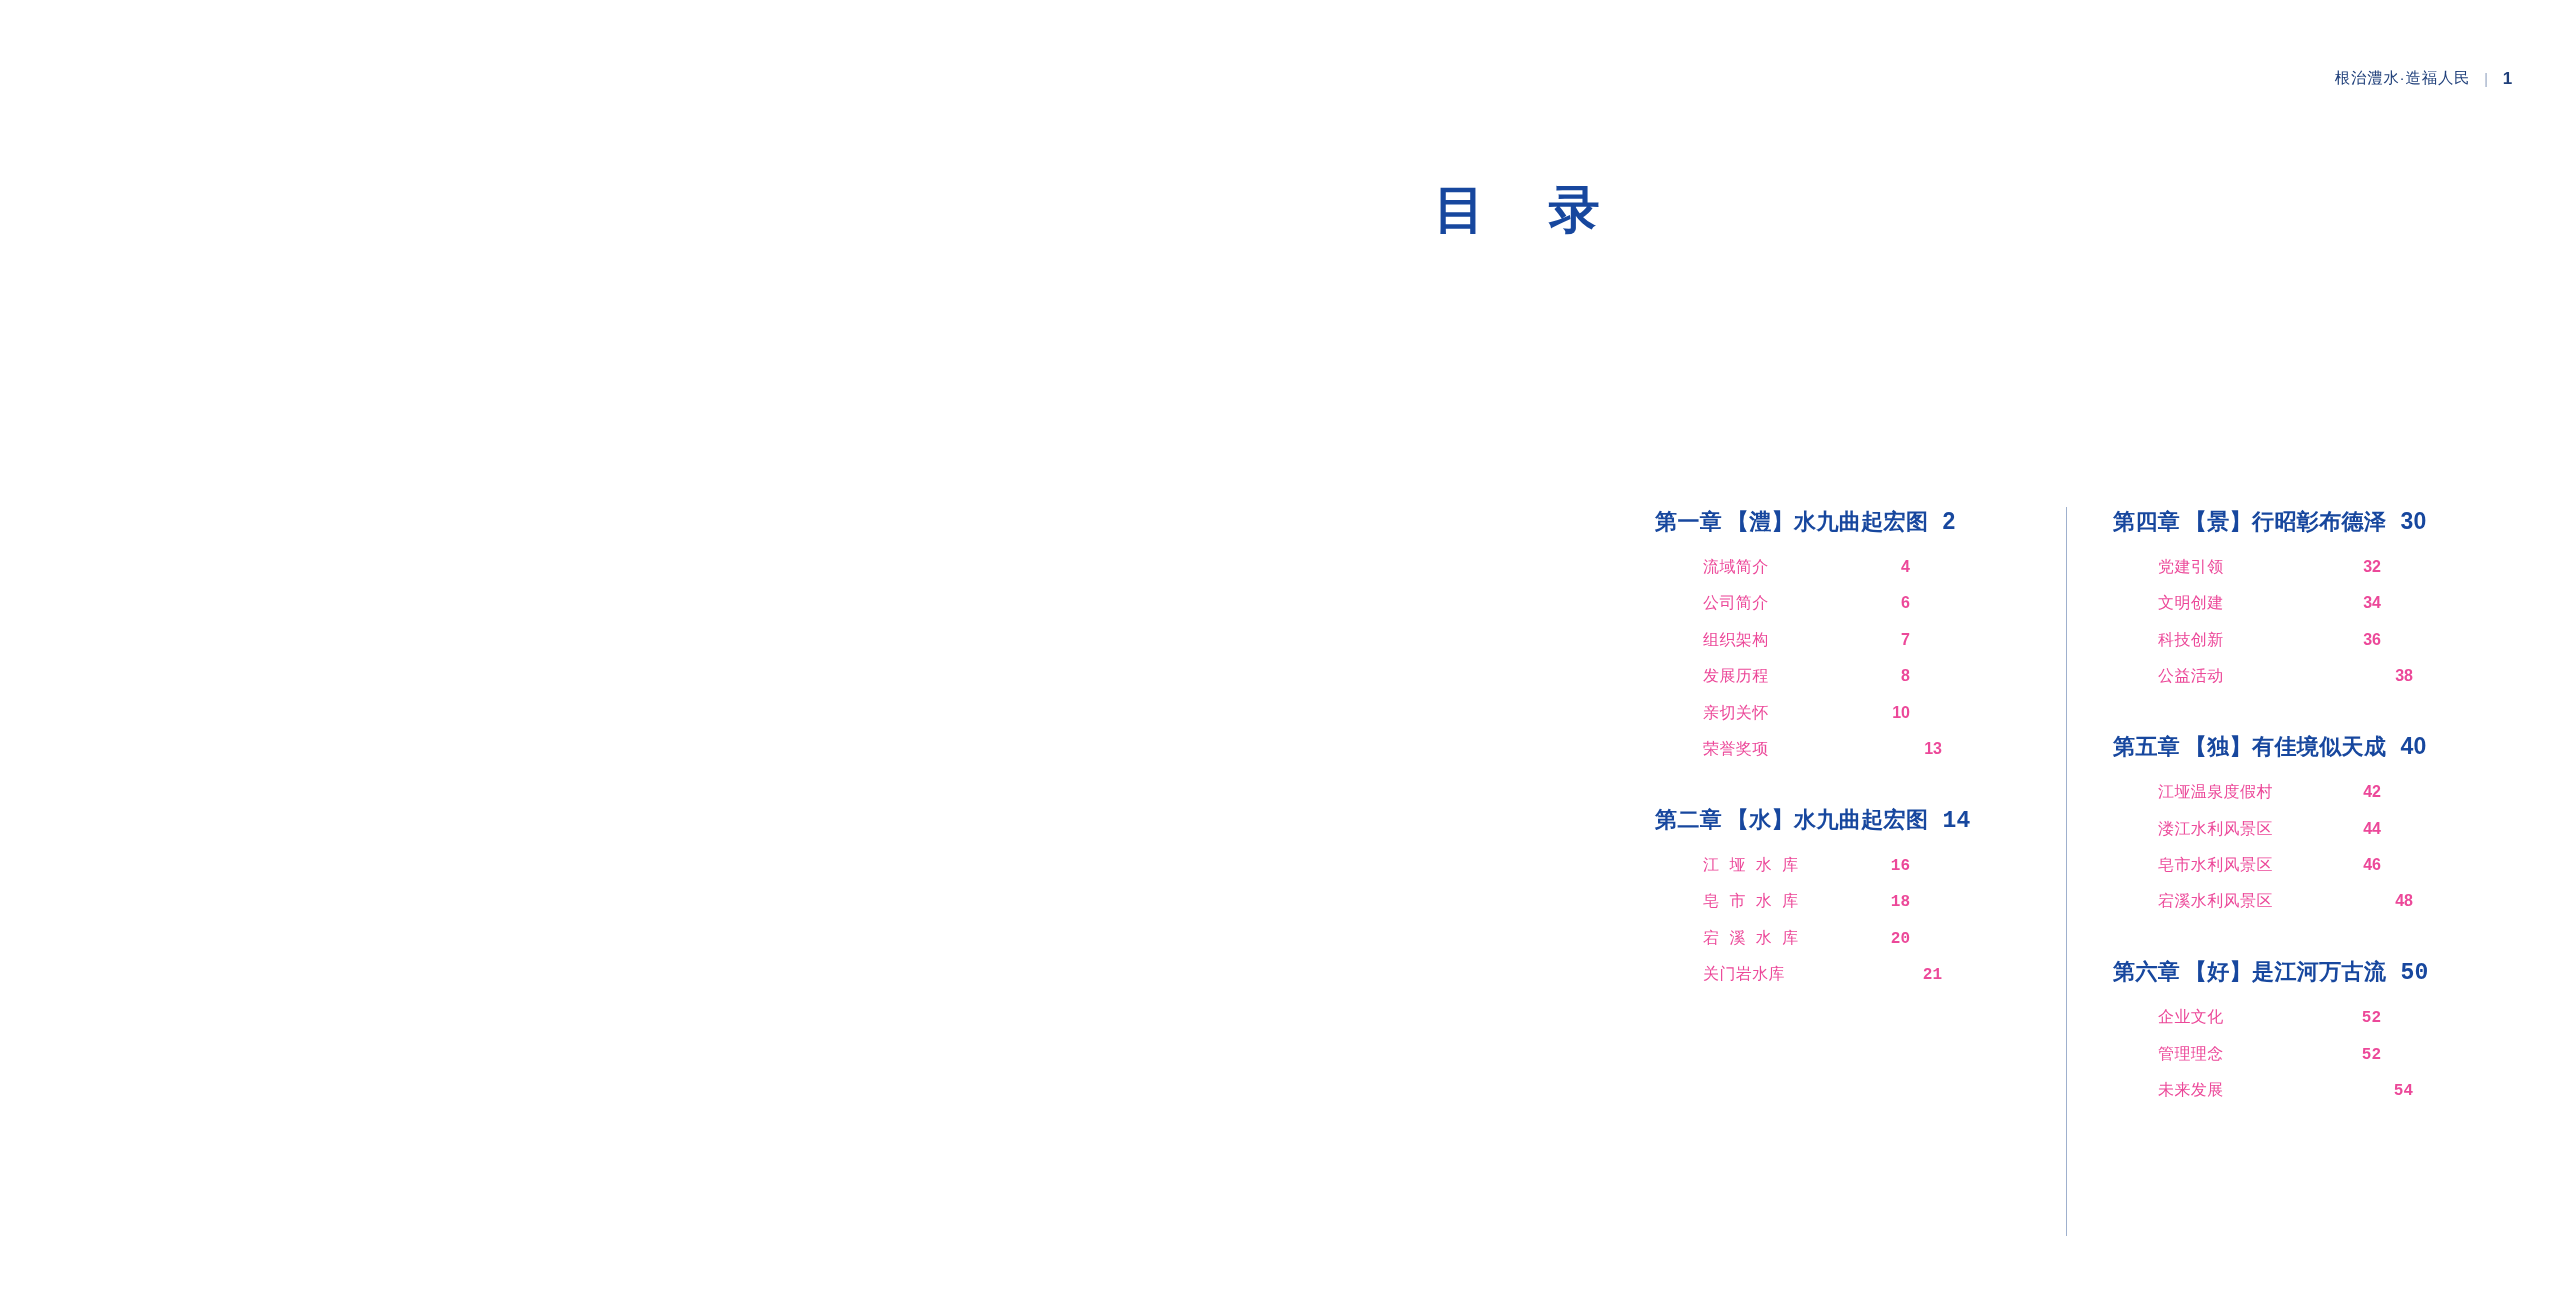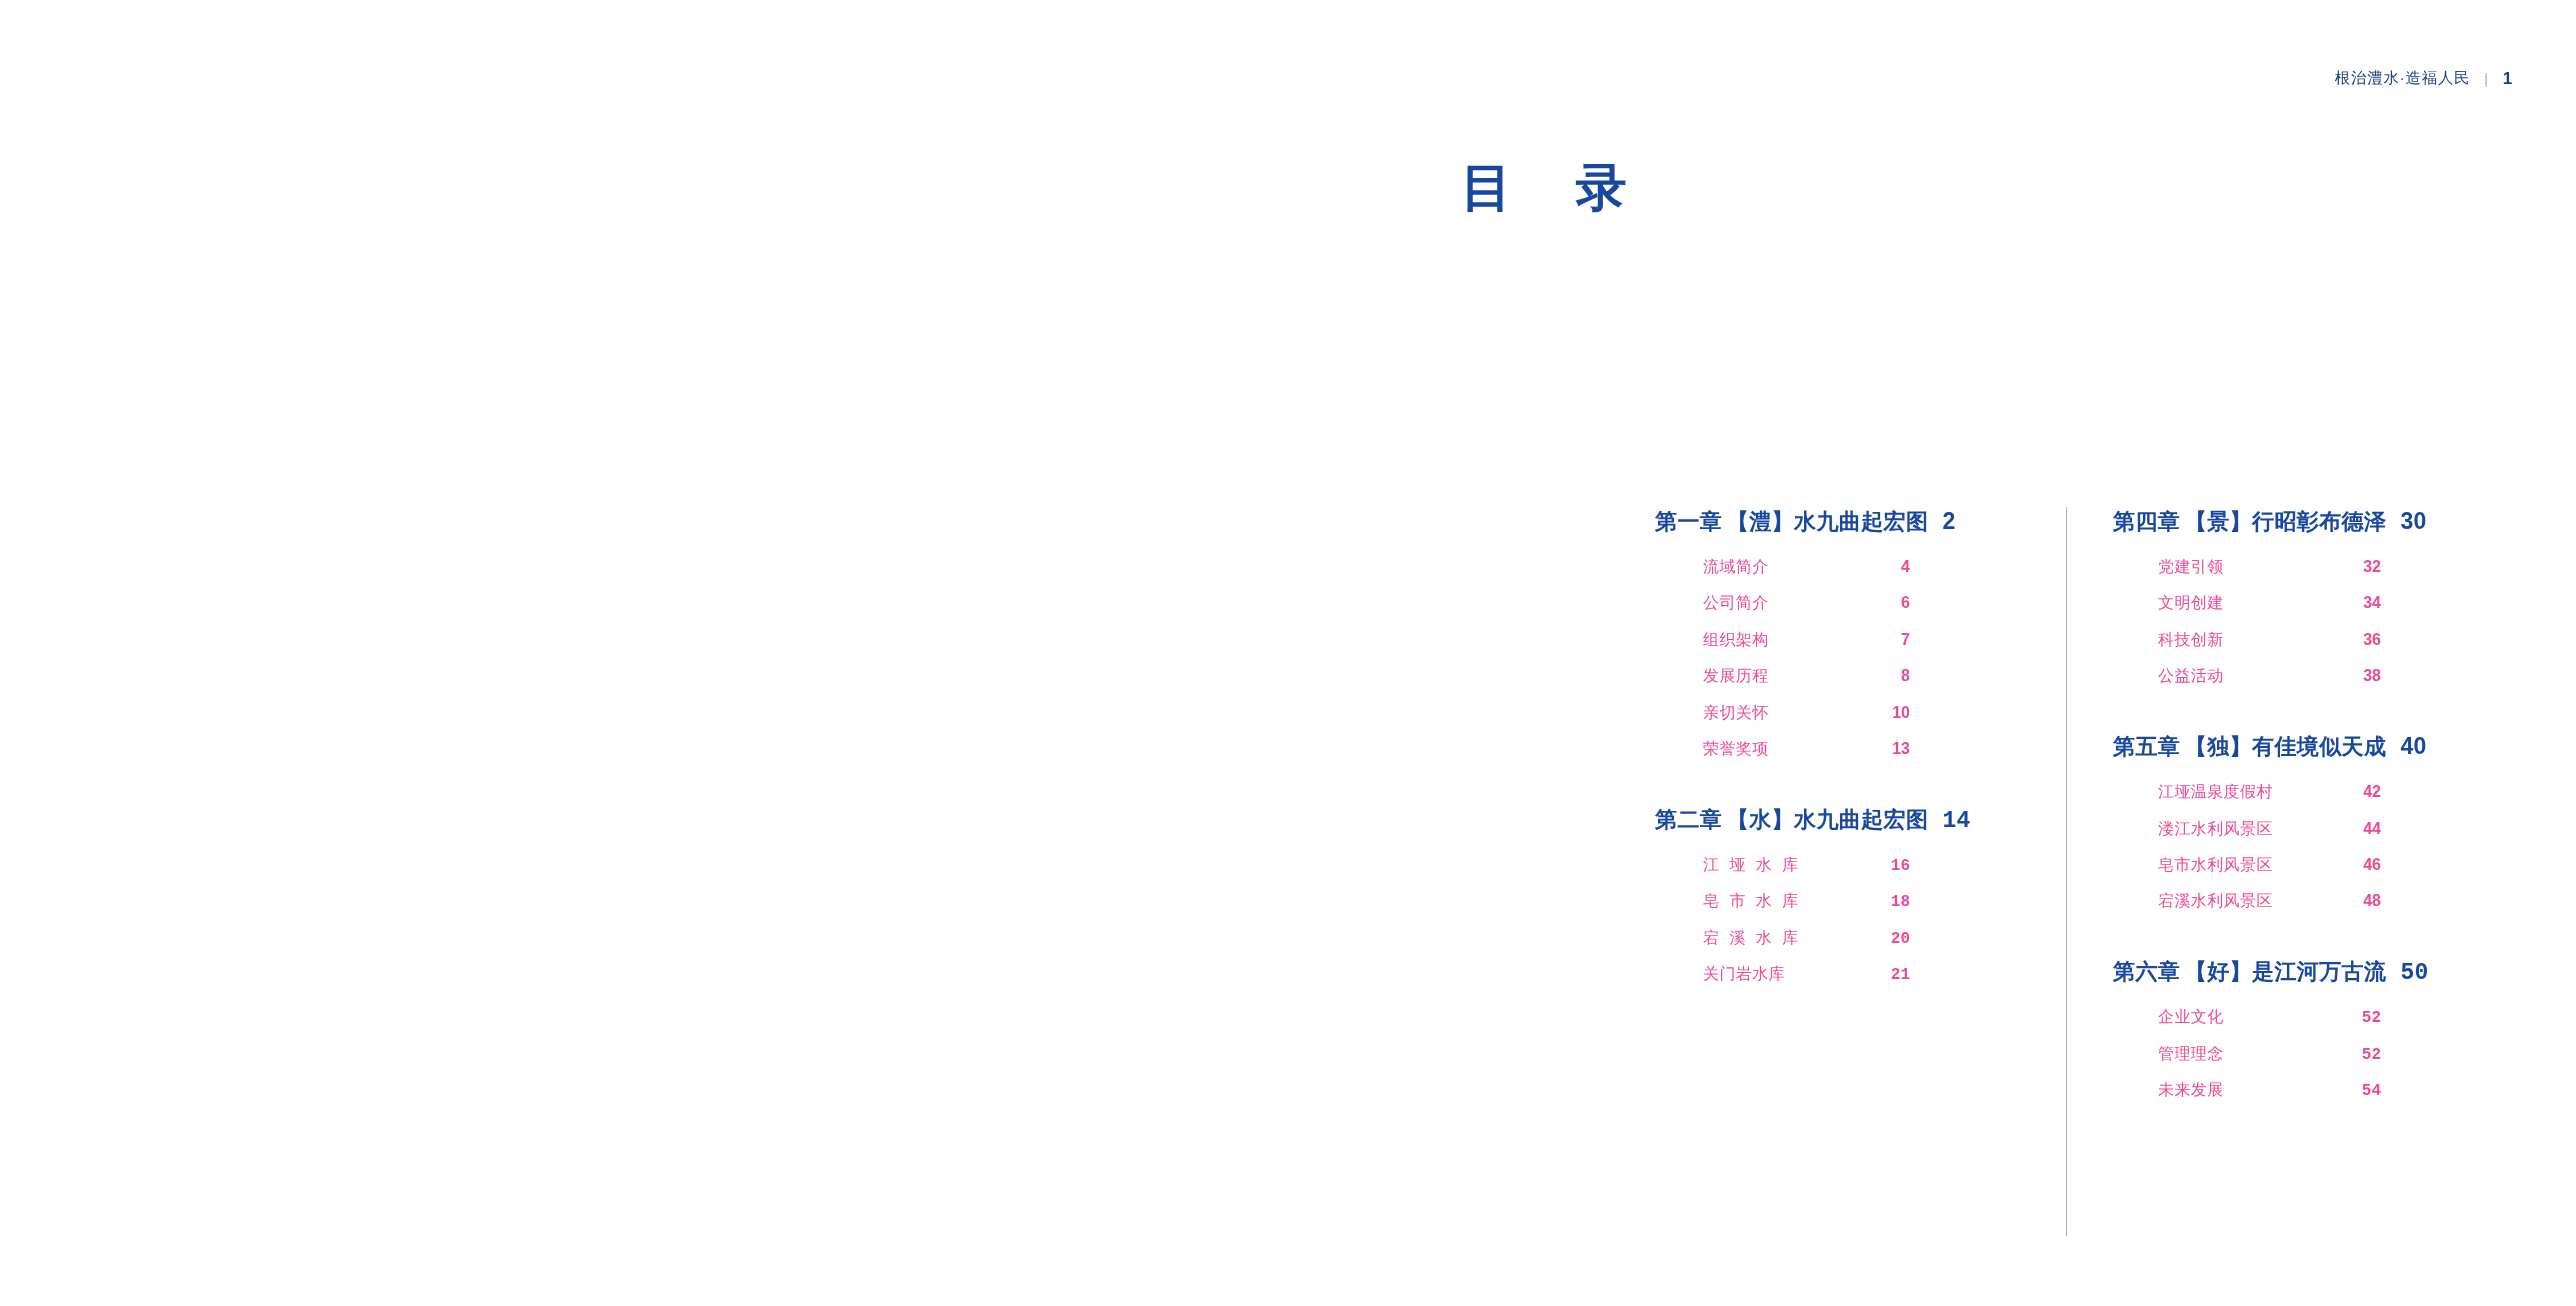--- a/index.html
+++ b/index.html
@@ -43,27 +43,26 @@
   .running-header .pg {
     font-size: 17px;
     color: #1f3f7a;
     font-weight: 600;
   }
 
   
   .toc-title {
     position: absolute;
     left: 1434px;
-    top: 154px;
+    top: 176px;
     font-size: 51px;
     font-weight: 700;
     color: #17479e;
     letter-spacing: 23px;
     font-family: "DejaVu Sans", "Liberation Sans", sans-serif;
-    margin-left: 27px;
   }
 
   
   .columns {
     position: absolute;
     left: 1655px;
     top: 507px;
     width: 860px;
     display: flex;
     flex-direction: row;
@@ -109,21 +108,21 @@
     margin-left: 48px;
   }
   .entry {
     display: flex;
     align-items: baseline;
     font-size: 16px;
     color: #ec4899;
     margin-bottom: 15.4px;
     white-space: nowrap;
   }
-  .entry:last-child { margin-bottom: 0; }
+  .entry:last-child { margin-bottom: 0; gap: 32px; }
   .entry .e-name {
     width: 161px;
     letter-spacing: 0.4px;
   }
   .entry .e-page {
     width: 46px;
     text-align: right;
     font-weight: 600;
     font-size: 16px;
   }

